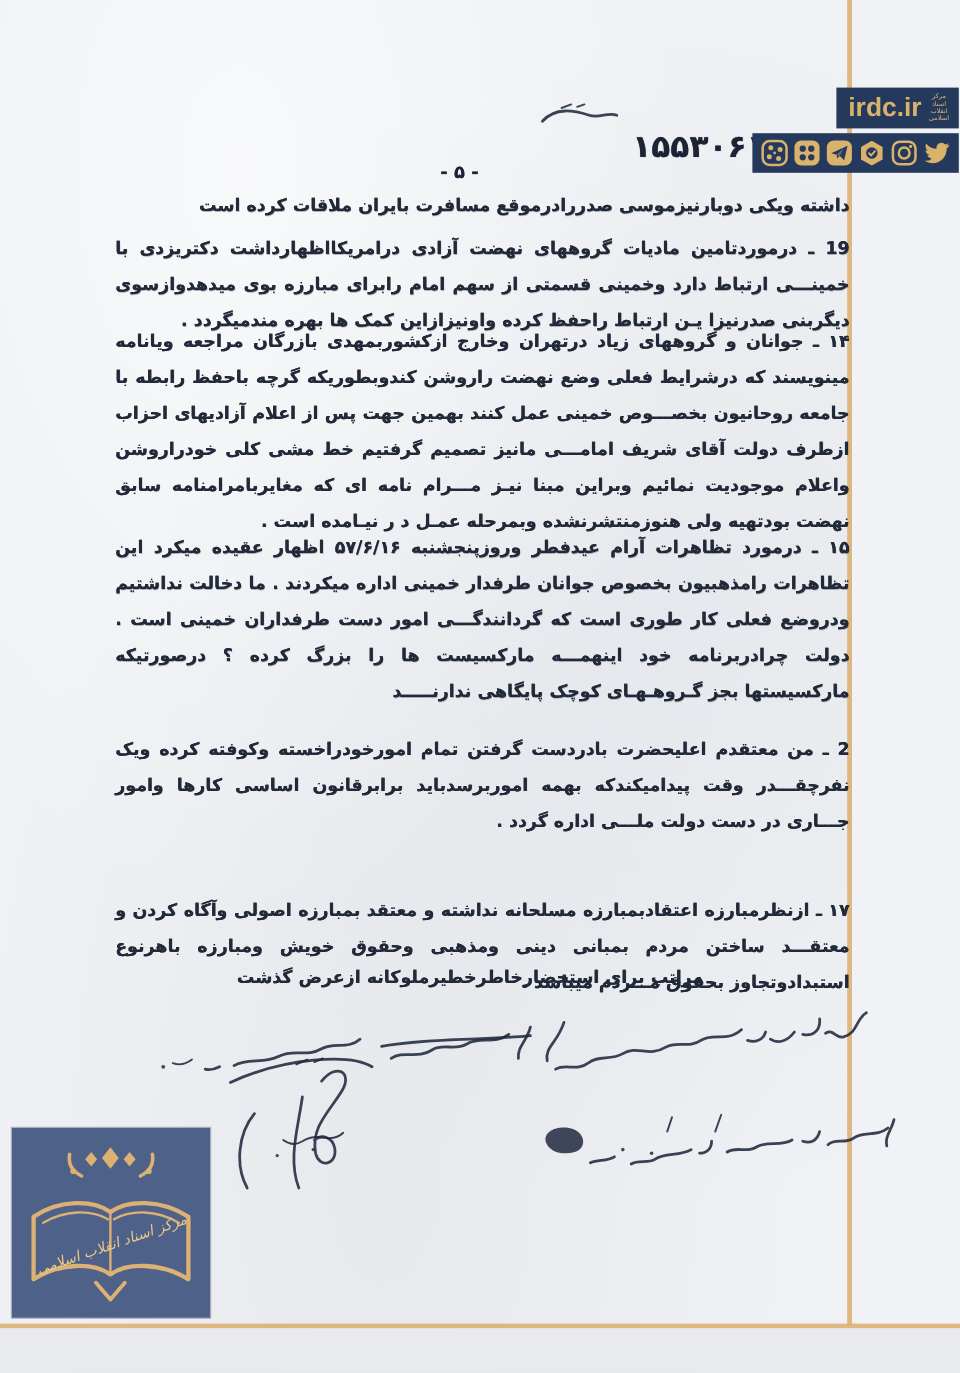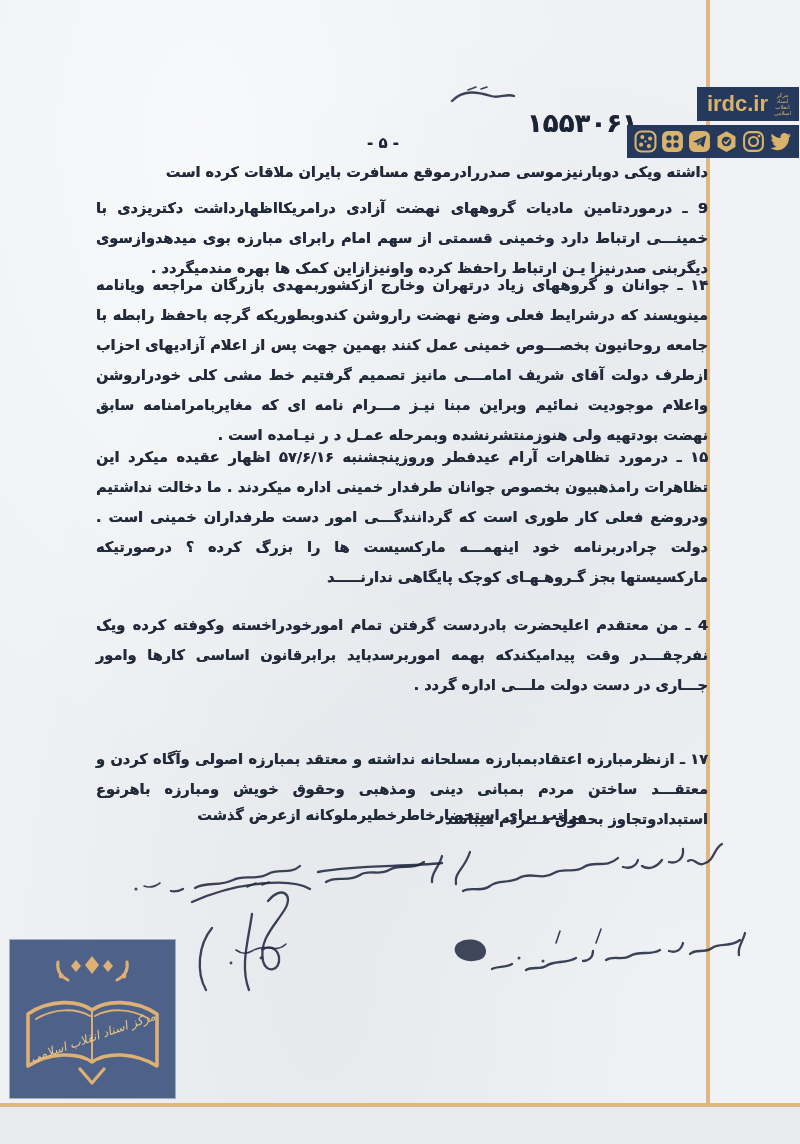--- a/index.html
+++ b/index.html
@@ -37,21 +37,21 @@
   .p-17{top:744px;}
   .p-closing{top:800px;text-align:center;padding-right:122px;width:490px !important;}
 
   
   .handwriting{position:absolute;left:0;top:0;width:800px;height:1144px;pointer-events:none;}
   .handwriting path{fill:none;stroke:#212940;stroke-width:2.3;stroke-linecap:round;stroke-linejoin:round;opacity:.88;}
   .handwriting .blob{fill:#212940;stroke:none;opacity:.85;}
   .handwriting .thin{stroke-width:1.6;}
 
   
-  .irdc{position:absolute;top:73px;left:627px;display:flex;flex-direction:column;align-items:flex-end;gap:4px;margin-top:14px;}
+  .irdc{position:absolute;top:73px;left:627px;display:flex;flex-direction:column;align-items:flex-end;gap:4px;}
   .irdc-top{display:flex;align-items:center;gap:6px;background:#24395c;padding:3px 8px 4px 10px;height:27px;}
   .irdc-url{font-family:"Liberation Sans",sans-serif;font-weight:700;font-size:22px;color:#d9b26c;line-height:1;}
   .irdc-mini{display:flex;flex-direction:column;align-items:center;line-height:6px;}
   .irdc-mini span{font-size:5.5px;color:#d9b26c;white-space:nowrap;}
   .irdc-icons{display:flex;align-items:center;gap:4px;background:#24395c;padding:5px 7px;}
   .irdc-icons .ic{width:23px;height:23px;display:block;}
 
   
   .orglogo{position:absolute;left:10px;top:940px;width:165px;height:158px;background:#4e6189;
            box-shadow:0 0 0 1px rgba(60,75,110,.4);}
@@ -65,24 +65,24 @@
   <div class="right-strip"></div>
   <div class="vline"></div>
   <div class="hline"></div>
   <div class="below-strip"></div>
 
   <div class="serial">۱۵۵۳۰۶۱</div>
   <div class="pagenum">- ۵ -</div>
 
   <div class="textcol">
     <p class="p-intro">داشته ویکی دوبارنیزموسی صدررادرموقع مسافرت بایران ملاقات کرده است</p>
-    <p class="p-13">9 ـ درموردتامین مادیات گروههای نهضت آزادی درامریکااظهارداشت دکتریزدی با خمینـــی ارتباط دارد وخمینی قسمتی از سهم امام رابرای مبارزه بوی میدهدوازسوی دیگربنی صدرنیزا یـن ارتباط راحفظ کرده واونیزازاین کمک ها بهره مندمیگردد .</p>
+    <p class="p-13">19 ـ درموردتامین مادیات گروههای نهضت آزادی درامریکااظهارداشت دکتریزدی با خمینـــی ارتباط دارد وخمینی قسمتی از سهم امام رابرای مبارزه بوی میدهدوازسوی دیگربنی صدرنیزا یـن ارتباط راحفظ کرده واونیزازاین کمک ها بهره مندمیگردد .</p>
     <p class="p-14">۱۴ ـ جوانان و گروههای زیاد درتهران وخارج ازکشوربمهدی بازرگان مراجعه ویانامه مینویسند که درشرایط فعلی وضع نهضت راروشن کندوبطوریکه گرچه باحفظ رابطه با جامعه روحانیون بخصـــوص خمینی عمل کنند بهمین جهت پس از اعلام آزادیهای احزاب ازطرف دولت آقای شریف امامـــی مانیز تصمیم گرفتیم خط مشی کلی خودراروشن واعلام موجودیت نمائیم وبراین مبنا نیـز مـــرام نامه ای که مغایربامرامنامه سابق نهضت بودتهیه ولی هنوزمنتشرنشده وبمرحله عمـل د ر نیـامده است .</p>
     <p class="p-15">۱۵ ـ درمورد تظاهرات آرام عیدفطر وروزپنجشنبه ۵۷/۶/۱۶ اظهار عقیده میکرد این تظاهرات رامذهبیون بخصوص جوانان طرفدار خمینی اداره میکردند . ما دخالت نداشتیم ودروضع فعلی کار طوری است که گردانندگـــی امور دست طرفداران خمینی است . دولت چرادربرنامه خود اینهمـــه مارکسیست ها را بزرگ کرده ؟ درصورتیکه مارکسیستها بجز گـروهـهـای کوچک پایگاهی ندارنـــــد</p>
-    <p class="p-16">4 ـ من معتقدم اعلیحضرت بادردست گرفتن تمام امورخودراخسته وکوفته کرده ویک نفرچقـــدر وقت پیدامیکندکه بهمه اموربرسدباید برابرقانون اساسی کارها وامور جـــاری در دست دولت ملـــی اداره گردد .</p>
+    <p class="p-16">2 ـ من معتقدم اعلیحضرت بادردست گرفتن تمام امورخودراخسته وکوفته کرده ویک نفرچقـــدر وقت پیدامیکندکه بهمه اموربرسدباید برابرقانون اساسی کارها وامور جـــاری در دست دولت ملـــی اداره گردد .</p>
     <p class="p-17">۱۷ ـ ازنظرمبارزه اعتقادبمبارزه مسلحانه نداشته و معتقد بمبارزه اصولی وآگاه کردن و معتقـــد ساختن مردم بمبانی دینی ومذهبی وحقوق خویش ومبارزه باهرنوع استبدادوتجاوز بحقوق مـــردم میباشد .</p>
     <p class="p-closing">مراتب برای استحضارخاطرخطیرملوکانه ازعرض گذشت</p>
   </div>
 
   <svg class="handwriting" viewBox="0 0 800 1144">
 
     <g>
       <path d="M452,101 C463,89 478,92 491,96 C499,99 507,93 514,96"></path>
       <path class="thin" d="M468,90 l8,-3 m5,2 l6,-2"></path>
     </g>

